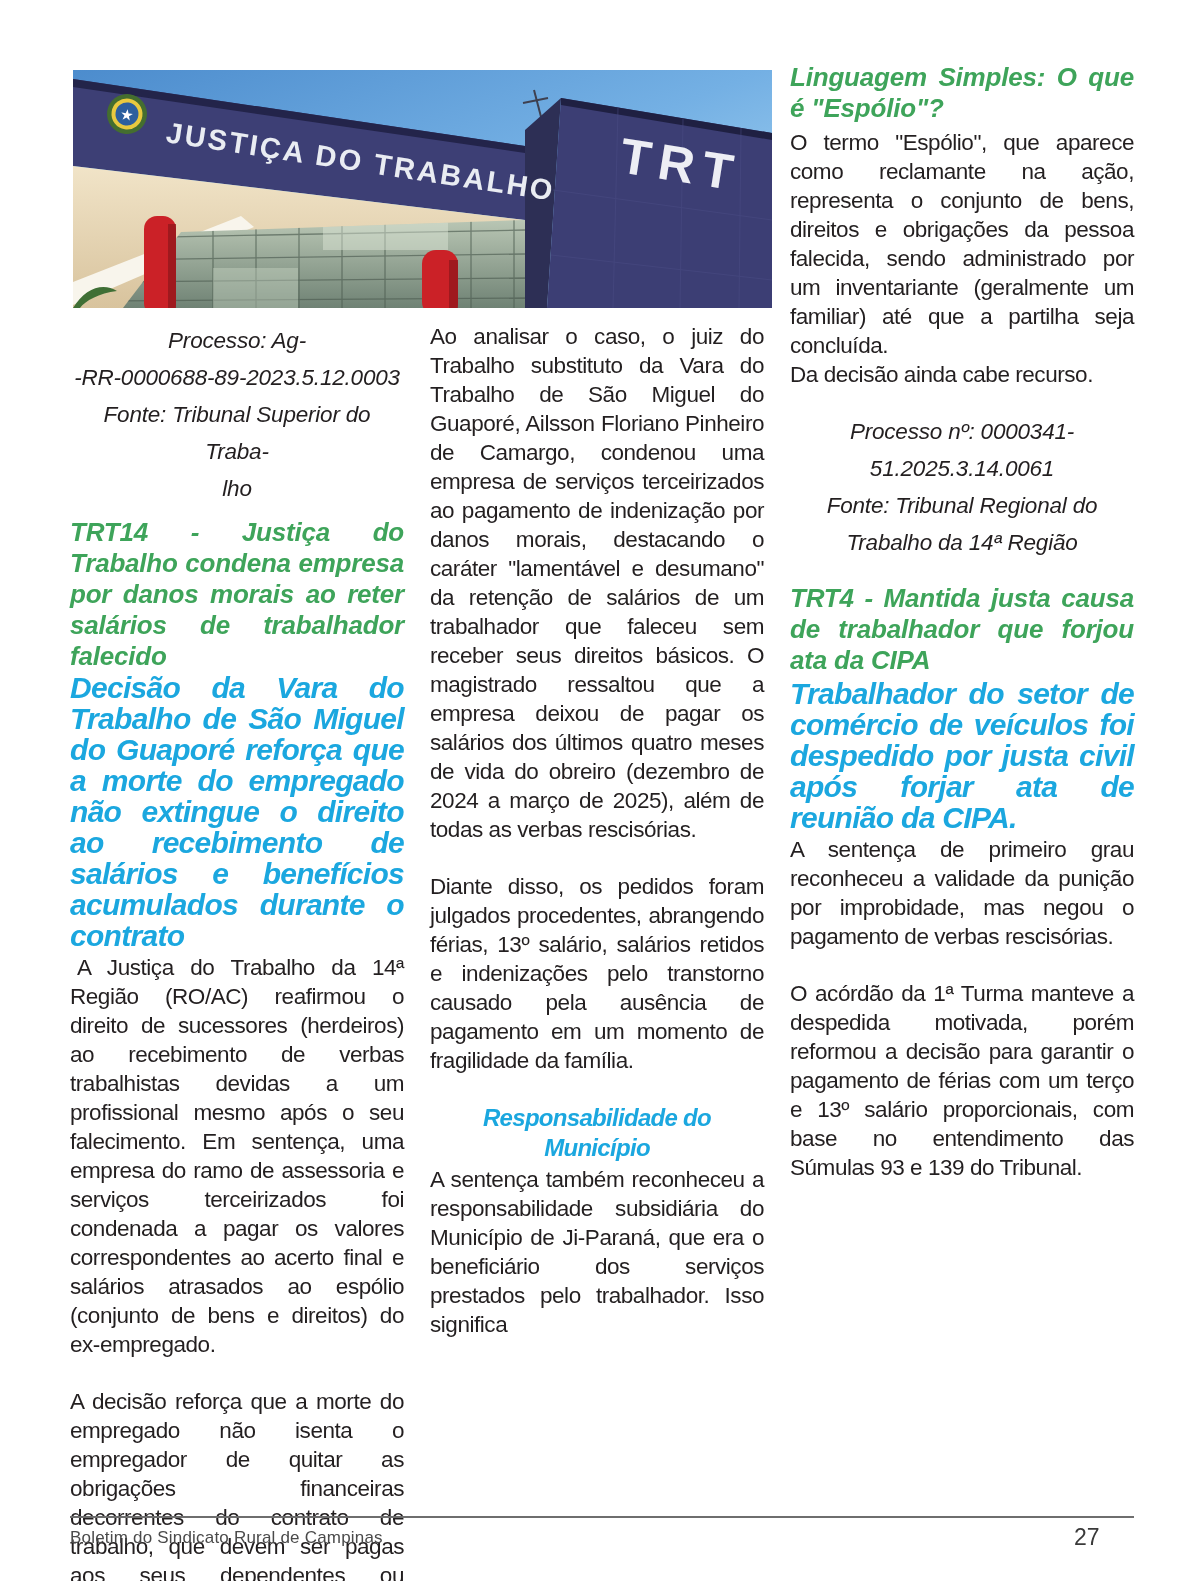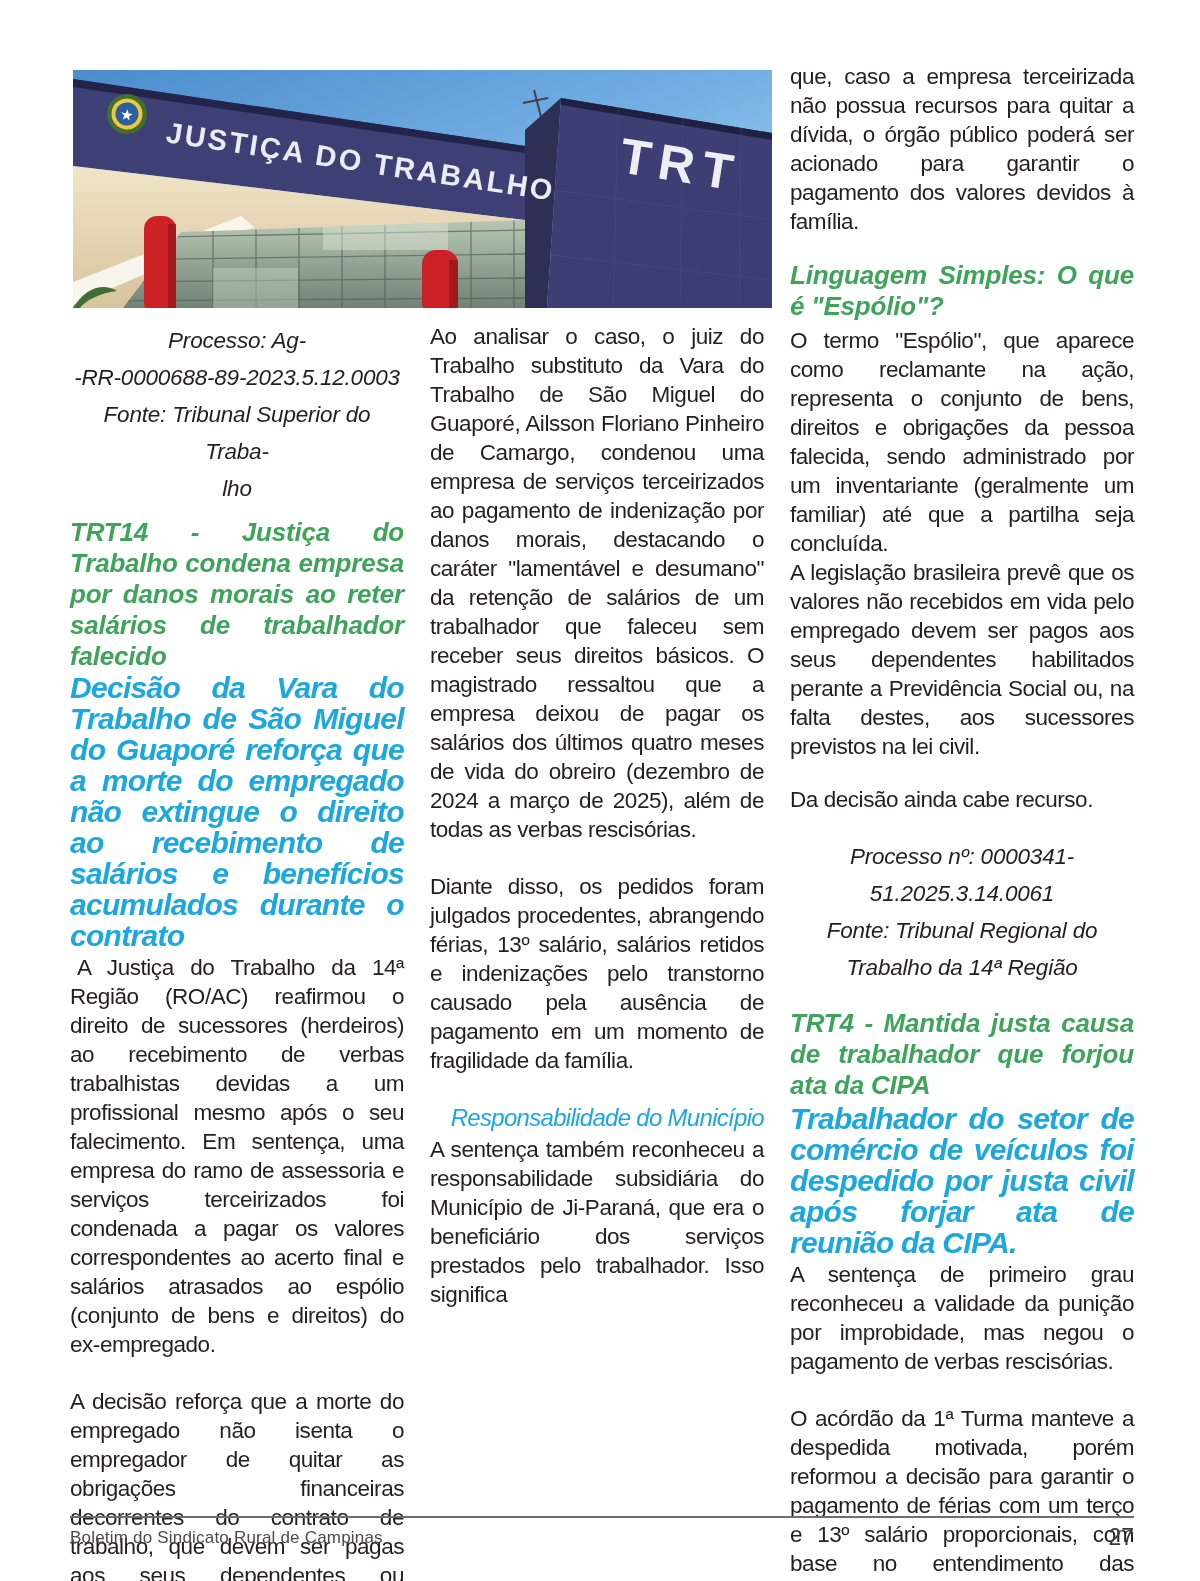--- a/index.html
+++ b/index.html
@@ -31,32 +31,32 @@
     margin:0;font-size:26px;line-height:31px;font-style:italic;font-weight:bold;
     color:#3ea45a;letter-spacing:-0.2px;text-align:justify;
   }
   h2.mb4{margin-bottom:4px;}
   h2.mb2{margin-bottom:2px;}
   .subhead{
     margin:0 0 2px 0;font-size:30px;line-height:31px;font-style:italic;font-weight:bold;
     color:#1ba7df;letter-spacing:-0.7px;text-align:justify;
   }
   .crosshead{
-    margin:0 0 2px 0;font-size:24px;line-height:30px;font-style:italic;font-weight:normal;
-    color:#1ba7df;letter-spacing:-0.7px;text-align:right;
+    margin:0 0 2px 0;font-size:24px;line-height:30px;font-style:italic;font-weight:bold;
+    color:#1ba7df;letter-spacing:-0.7px;text-align:center;
   }
   .footer-rule{
     position:absolute;left:70px;width:1064px;top:1516px;height:0;
     border-top:2px solid #6e6e6e;
   }
   .footer-text{
     position:absolute;left:70px;top:1528px;font-size:17px;color:#4a4a4a;letter-spacing:0.2px;
   }
   .page-num{
-    position:absolute;left:1074px;width:60px;top:1524px;font-size:23px;color:#3a3a3a;text-align:right;
+    position:absolute;left:1074px;width:60px;top:1524px;font-size:23px;color:#3a3a3a;
   }
 </style>
 </head>
 <body>
 
 <div class="photo">
   <svg viewBox="0 0 699 238" width="699" height="238">
     <defs>
       <linearGradient id="sky" x1="0" y1="0" x2="1" y2="0.9">
         <stop offset="0" stop-color="#4c8ccd"></stop>
@@ -159,24 +159,22 @@
 </div>
 
 <div class="col col-2">
   <p>Ao analisar o caso, o juiz do Trabalho substituto da Vara do Trabalho de São Miguel do Guaporé, Ailsson Floriano Pinheiro de Camargo, condenou uma empresa de serviços terceirizados ao pagamento de indenização por danos morais, destacando o caráter "lamentável e desumano" da retenção de salários de um trabalhador que faleceu sem receber seus direitos básicos. O magistrado ressaltou que a empresa deixou de pagar os salários dos últimos quatro meses de vida do obreiro (dezembro de 2024 a março de 2025), além de todas as verbas rescisórias.</p>
   <p>Diante disso, os pedidos foram julgados procedentes, abrangendo férias, 13º salário, salários retidos e indenizações pelo transtorno causado pela ausência de pagamento em um momento de fragilidade da família.</p>
   <div class="crosshead">Responsabilidade do Município</div>
   <p class="last">A sentença também reconheceu a responsabilidade subsidiária do Município de Ji-Paraná, que era o beneficiário dos serviços prestados pelo trabalhador. Isso significa</p>
 </div>
 
 <div class="col col-3">
-  <p style="margin-bottom:24px">que, caso a empresa terceirizada não possua recursos para quitar a dívida, o órgão público poderá ser acionado para garantir o pagamento dos valores devidos à família.</p>
   <h2 class="mb4">Linguagem Simples: O que é "Espólio"?</h2>
   <p class="tight">O termo "Espólio", que aparece como reclamante na ação, representa o conjunto de bens, direitos e obrigações da pessoa falecida, sendo administrado por um inventariante (geralmente um familiar) até que a partilha seja concluída.</p>
-  <p style="margin-bottom:24px">A legislação brasileira prevê que os valores não recebidos em vida pelo empregado devem ser pagos aos seus dependentes habilitados perante a Previdência Social ou, na falta destes, aos sucessores previstos na lei civil.</p>
   <p style="margin-bottom:24px">Da decisão ainda cabe recurso.</p>
   <div class="meta m2">Processo nº: 0000341-
 51.2025.3.14.0061
 Fonte: Tribunal Regional do Trabalho da 14ª Região</div>
   <h2 class="mb2">TRT4 - Mantida justa causa de trabalhador que forjou ata da CIPA</h2>
   <div class="subhead">Trabalhador do setor de comércio de veículos foi despedido por justa civil após forjar ata de reunião da CIPA.</div>
   <p style="">A sentença de primeiro grau reconheceu a validade da punição por improbidade, mas negou o pagamento de verbas rescisórias.</p>
   <p class="last">O acórdão da 1ª Turma manteve a despedida motivada, porém reformou a decisão para garantir o pagamento de férias com um terço e 13º salário proporcionais, com base no entendimento das Súmulas 93 e 139 do Tribunal.</p>
 </div>
 

